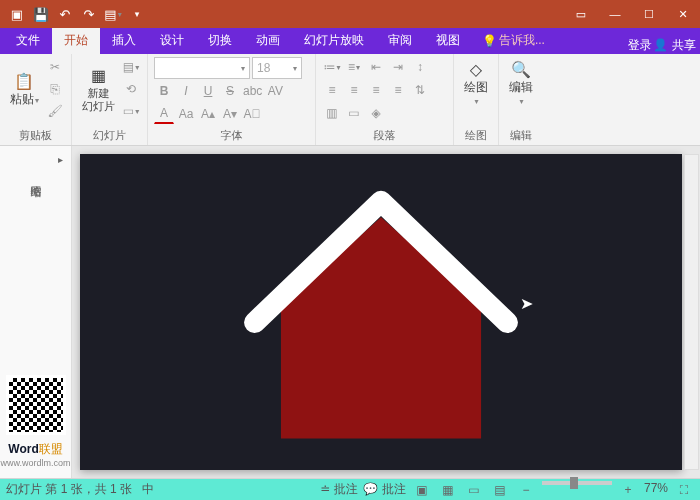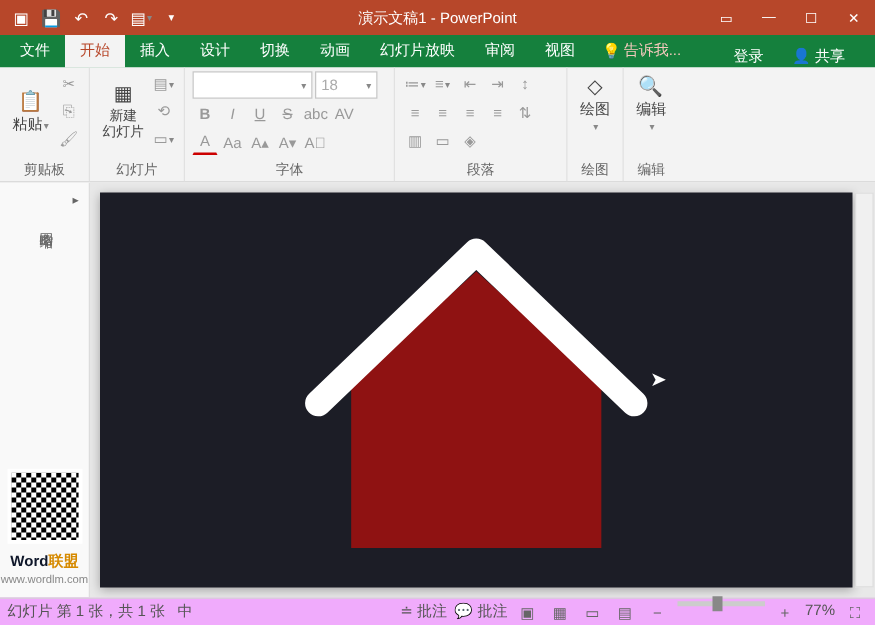--- a/index.html
+++ b/index.html
@@ -3,70 +3,69 @@
 <meta charset="utf-8">
 <style>
 *{box-sizing:border-box;margin:0;padding:0;font-family:"Microsoft YaHei",sans-serif;font-size:12px;user-select:none}
 body{width:700px;height:500px;background:#fff;overflow:hidden;display:flex;flex-direction:column}
 .titlebar{height:28px;background:#b7472a;display:flex;align-items:center;color:#fff;position:relative}
 .qat{display:flex;align-items:center;gap:2px;padding-left:6px}
 .qat .ic{width:22px;height:22px;display:flex;align-items:center;justify-content:center;color:#fff;font-size:13px}
 .title{position:absolute;left:50%;transform:translateX(-50%);color:#fff;font-size:12px}
 .winctl{margin-left:auto;display:flex}
 .winctl .ic{width:34px;height:28px;display:flex;align-items:center;justify-content:center;color:#fff;font-size:11px}
-.tabs{height:26px;background:#15803d;display:flex;align-items:flex-end;color:#fff;padding-left:4px}
+.tabs{height:26px;background:#6d28d9;display:flex;align-items:flex-end;color:#fff;padding-left:4px}
 .tab{padding:5px 12px;font-size:12px;color:#fff;cursor:pointer}
 .tab.active{background:#f3f3f3;color:#b7472a}
 .tellme{margin-left:4px;color:#f5c9bd;font-size:12px;display:flex;align-items:center;gap:2px;padding:5px 6px}
-.right-tabs{margin-left:auto;display:flex;align-items:flex-start;gap:23px;padding-right:24px}
+.right-tabs{margin-left:auto;display:flex;align-items:flex-start;gap:2px;padding-right:4px}
 .right-tabs span{color:#fff;font-size:12px}
 .ribbon{height:92px;background:#f3f3f3;border-bottom:1px solid #d4d4d4;display:flex}
 .group{border-right:1px solid #e1e1e1;padding:3px 6px 0;display:flex;flex-direction:column;justify-content:space-between}
 .group-label{text-align:center;color:#666;font-size:11px;padding:2px 0;position:relative}
 .vbtn{display:flex;flex-direction:column;align-items:center;gap:2px;padding:2px 4px;color:#444}
 .vbtn .icn{width:20px;height:20px;display:flex;align-items:center;justify-content:center;font-size:16px}
 .vbtn .lbl{font-size:11px;text-align:center;line-height:13px}
 .row{display:flex;align-items:center;gap:2px}
 .sbtn{min-width:20px;height:20px;display:flex;align-items:center;justify-content:center;color:#999;font-size:12px;border:1px solid transparent}
 .combo{height:22px;border:1px solid #c6c6c6;background:#fff;display:flex;align-items:center;padding:0 4px;color:#aaa;font-size:12px}
 .font-combo{width:96px}
 .size-combo{width:50px}
 .content{flex:1;display:flex;background:#eee;overflow:hidden}
 .panel{width:72px;background:#f9f9f9;border-right:1px solid #ddd;display:flex;flex-direction:column;align-items:center;padding:8px 4px;gap:8px}
 .panel .chev{color:#666;font-size:10px;align-self:flex-end;padding-right:4px}
 .vtab{writing-mode:vertical-rl;color:#666;font-size:11px;padding:4px}
 .qr{width:60px;height:60px;background:repeating-conic-gradient(#000 0 25%,#fff 0 50%) 0 0/8px 8px;border:3px solid #fff;margin-top:auto}
 .wm{font-size:11px;line-height:13px;text-align:center}
 .wm .w{color:#0f172a;font-weight:bold}
-.wm .l{color:#d68a00;font-weight:bold}
+.wm .l{color:#d68a00;font-weight:normal}
 .wm .url{color:#888;font-size:9px}
 .canvas-wrap{flex:1;background:#e8e8e8;display:flex;align-items:flex-start;justify-content:center;padding:8px 18px 8px 8px;position:relative}
 .slide{width:100%;height:100%;background:#1c1d26;box-shadow:0 2px 8px rgba(0,0,0,0.3);position:relative}
 .scrollbar{position:absolute;right:1px;top:8px;bottom:8px;width:15px;background:#f0f0f0;border:1px solid #ddd}
 .cursor{position:absolute;font-size:16px;color:#fff}
-.status{height:22px;background:#f0abfc;border-top:1px solid #d4d4d4;display:flex;align-items:center;padding:0 6px;color:#555;font-size:11px;gap:10px}
+.status{height:22px;background:#5eead4;border-top:1px solid #d4d4d4;display:flex;align-items:center;padding:0 6px;color:#555;font-size:11px;gap:10px}
 .st-right{margin-left:auto;display:flex;gap:6px}
 .vbico{width:20px;height:18px;display:flex;align-items:center;justify-content:center;color:#666;font-size:12px}
 .slider{width:70px;height:4px;background:#ccc;position:relative}
 .slider .th{position:absolute;width:8px;height:12px;background:#888;top:-4px;left:28px}
 .dd{font-size:8px;margin-left:1px;color:#888}
 </style>
 </head>
 <body>
 
 <div class="titlebar">
   <div class="qat">
     <div class="ic">▣</div>
     <div class="ic">💾</div>
     <div class="ic">↶</div>
     <div class="ic">↷</div>
     <div class="ic">▤<span class="dd">▾</span></div>
     <div class="ic" style="font-size:9px">▾</div>
   </div>
-  <div class="title">演示文稿1 - PowerPoint</div>
   <div class="winctl">
     <div class="ic">▭</div>
     <div class="ic">—</div>
     <div class="ic">☐</div>
     <div class="ic">✕</div>
   </div>
 </div>
 
 <div class="tabs">
   <div class="tab">文件</div>

